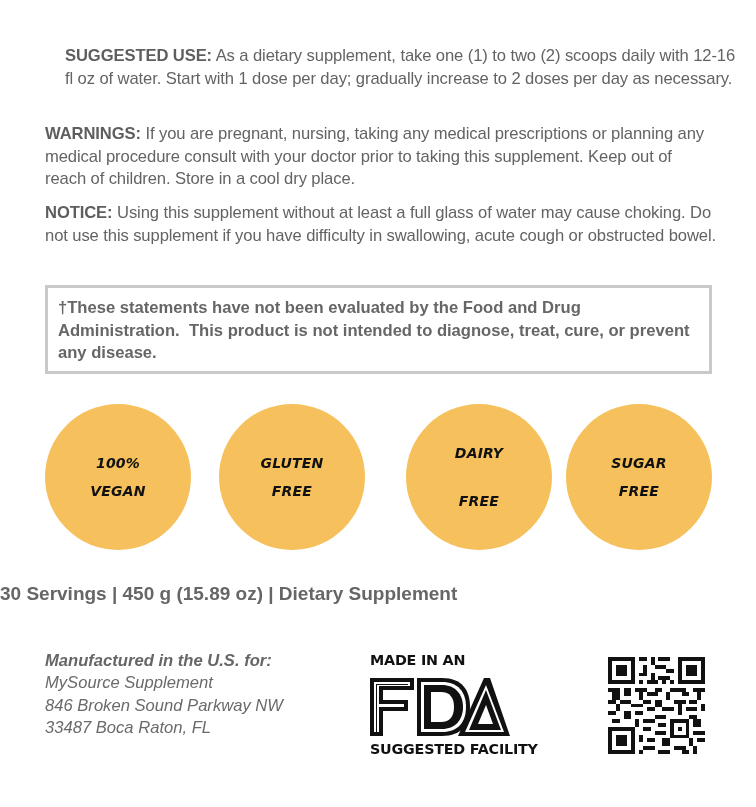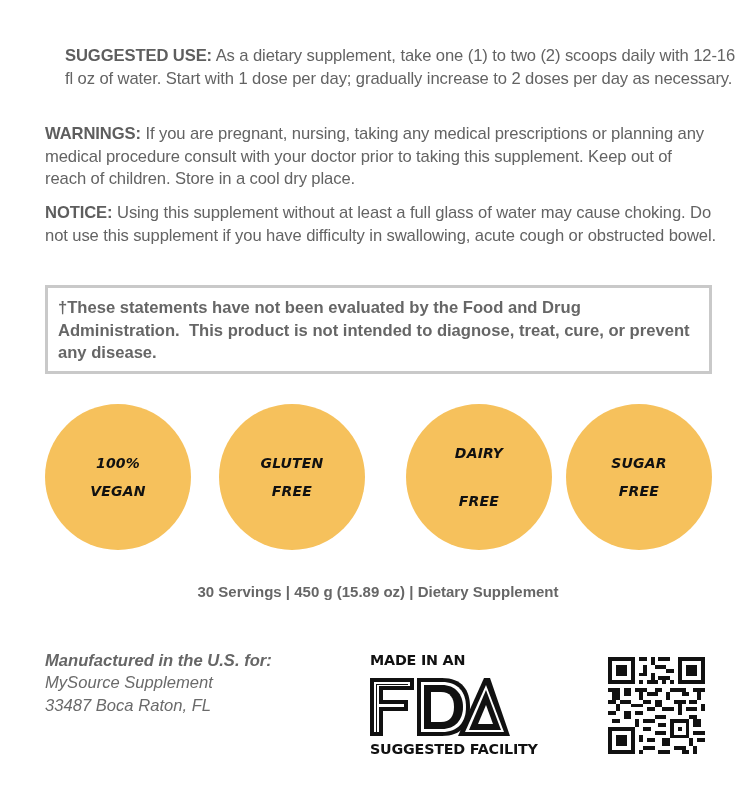--- a/index.html
+++ b/index.html
@@ -78,23 +78,22 @@
     #badge-0 { left: 45px; }
     #badge-1 { left: 219px; }
     #badge-2 { left: 406px; gap: 20px; }
     #badge-3 { left: 566px; }
 
     .servings {
       position: absolute;
       top: 583px;
       left: 0;
       width: 756px;
-      text-align: center;
-      font-weight: bold;
-      font-size: 15px;
+      font-weight: bold;
+      font-size: 19px;
       color: #666666;
     }
 
     .mfr {
       position: absolute;
       left: 45px;
       top: 650px;
       font-size: 16.6px;
       line-height: 22.3px;
       color: #6a6a6a;
@@ -159,20 +158,21 @@
 <div class="badge" id="badge-3">
   <span>SUGAR</span>
   <span>FREE</span>
 </div>
 
 <div class="servings">30 Servings | 450 g (15.89 oz) | Dietary Supplement</div>
 
 <div class="mfr">
   <div class="mfr-heading">Manufactured in the U.S. for:</div>
   <div>MySource Supplement</div>
+  <div>846 Broken Sound Parkway NW</div>
   <div>33487 Boca Raton, FL</div>
 </div>
 
 <div class="fda">
   <div class="fda-top">MADE IN AN</div>
   <svg width="140" height="58" viewBox="0 0 140 58">
 
     <path d="M0 0 H44 V12 H13 V22 H38 V33 H13 V58 H0 Z" fill="#111"></path>
     <path d="M4 4 H40 V8 H9 V26 H34 V29 H9 V54 H4 Z" fill="#fff"></path>
     <path d="M6 6 H38 V7 H7 V54 H6 Z" fill="#111"></path>

